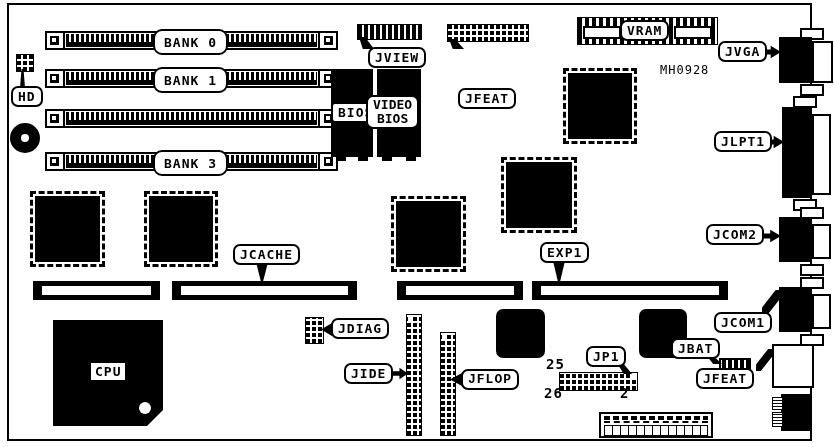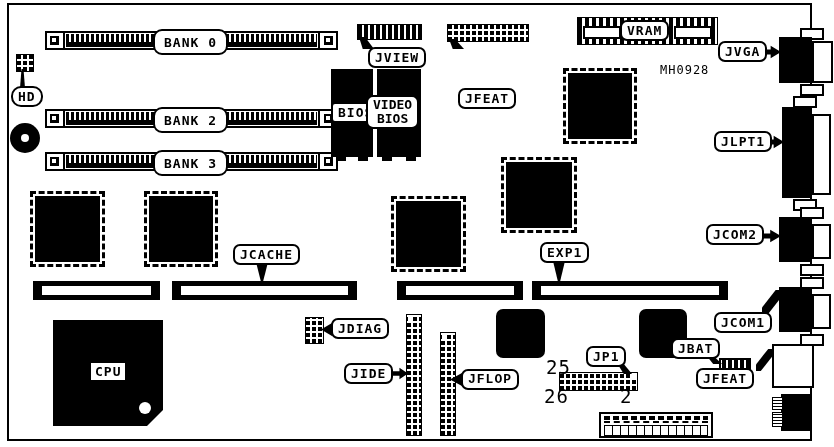--- a/index.html
+++ b/index.html
@@ -70,63 +70,72 @@
      background:repeating-linear-gradient(0deg,#fff 0 2px,#000 2px 3px);}
   .bat{position:absolute;border:2px solid #000;z-index:3;
      background:repeating-linear-gradient(90deg,#fff 0 1px,#000 1px 5px,#fff 5px 6px);}
   
   .pwr{position:absolute;left:599px;top:412px;width:114px;height:26px;border:2px solid #000;
        background:#fff;box-sizing:border-box;z-index:2;}
   .pwr .r1{height:4px;margin:2px 3px 1px;background:repeating-linear-gradient(90deg,#000 0 6px,#fff 6px 9px);}
   .pwr .r2{height:0;border-top:2px dashed #000;margin:0 3px;}
   .pwr .r3{height:9px;margin:2px 3px;border:1px solid #000;
        background:repeating-linear-gradient(90deg,transparent 0 7px,#000 7px 8px);}
-  .small-text{position:absolute;font-size:19px;font-weight:normal;letter-spacing:1px;z-index:6;}
+  .small-text{position:absolute;font-size:14px;font-weight:bold;letter-spacing:1px;z-index:6;}
   .partnum{position:absolute;left:660px;top:63px;font-size:12px;letter-spacing:1px;z-index:6;}
 </style>
 </head>
 <body>
 
 <div class="stage">
   <div class="board"></div>
 
   <div class="simm" style="top:31px;">
     <div class="simm-cap left">
         <div class="latch"></div>
       </div>
     <div class="simm-pins"></div>
     <div class="simm-cap right">
         <div class="latch"></div>
       </div>
     <div class="bank-label">BANK 0</div>
   </div>
+  <div class="simm" style="top:69px;">
+    <div class="simm-cap left">
+        <div class="latch"></div>
+      </div>
+    <div class="simm-pins"></div>
+    <div class="simm-cap right">
+        <div class="latch"></div>
+      </div>
+    <div class="bank-label">BANK 1</div>
+  </div>
   <div class="simm" style="top:109px;">
     <div class="simm-cap left">
         <div class="latch"></div>
       </div>
     <div class="simm-pins"></div>
     <div class="simm-cap right">
         <div class="latch"></div>
       </div>
-    <div class="bank-label">BANK 2</div>
   </div>
   <div class="simm" style="top:152px;">
     <div class="simm-cap left">
         <div class="latch"></div>
       </div>
     <div class="simm-pins"></div>
     <div class="simm-cap right">
         <div class="latch"></div>
       </div>
     <div class="bank-label">BANK 3</div>
   </div>
 
   <div class="pingrid" style="left:16px;top:54px;width:16px;height:16px;"></div>
   <div class="ptr" style="left:20px;top:69px;width:5px;height:19px;clip-path:polygon(30% 0,70% 0,100% 100%,0 100%);"></div>
-  <div class="callout" style="left:11px;top:86px;border-radius:10px;">HD</div>
+  <div class="callout" style="left:11px;top:86px;">HD</div>
   <div class="hole"></div>
 
   <div class="stripes" style="left:357px;top:24px;width:63px;height:14px;"></div>
   <div class="ptr" style="left:359px;top:37px;width:15px;height:12px;clip-path:polygon(0 0,40% 0,100% 100%,25% 100%);"></div>
   <div class="callout" style="left:368px;top:47px;">JVIEW</div>
 
   <div class="pingrid" style="left:447px;top:24px;width:80px;height:16px;"></div>
   <div class="ptr" style="left:449px;top:39px;width:15px;height:10px;clip-path:polygon(0 0,40% 0,100% 100%,25% 100%);"></div>
   <div class="callout" style="left:458px;top:47px;margin-top:41px;">JFEAT</div>
 

